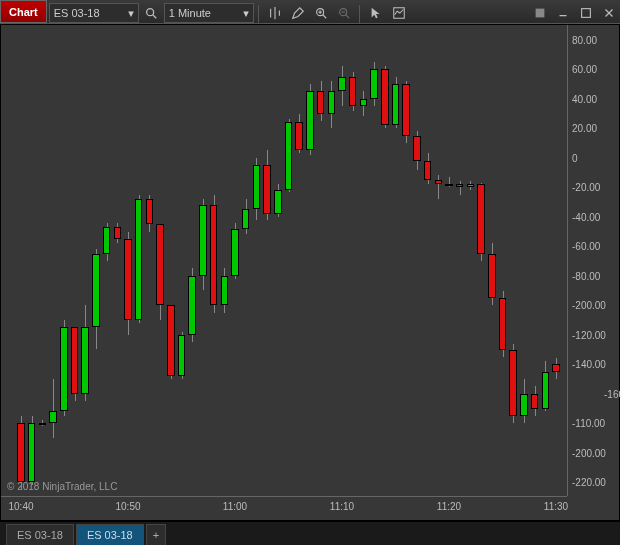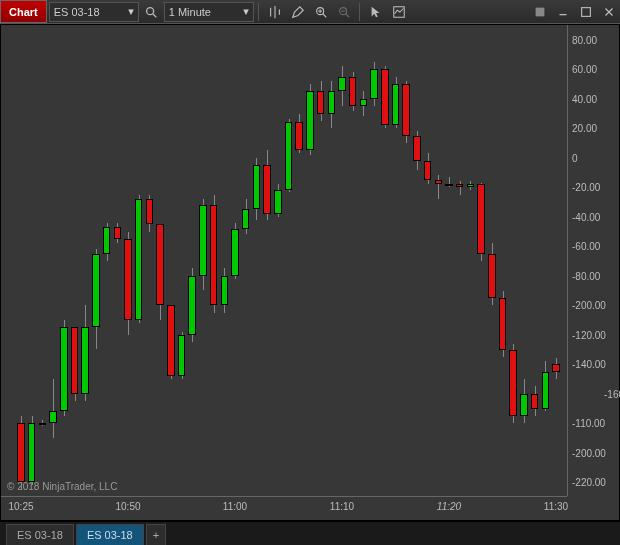--- a/index.html
+++ b/index.html
@@ -1,20 +1,20 @@
 <!DOCTYPE html>
 <html><head>
 <meta charset="utf-8">
 <style>
   * { box-sizing: border-box; margin: 0; padding: 0; }
   body { background: #cccccc; font-family: Arial, sans-serif; font-size: 11px; width: 620px; height: 545px; overflow: hidden; }
   
   .window { width: 620px; height: 545px; display: flex; flex-direction: column; background: #1e1e1e; }
   
-  .toolbar { height: 24px; background: linear-gradient(#3a3a3a, #2a2a2a); display: flex; align-items: center; border-bottom: 1px solid #555; }
+  .toolbar { height: 24px; background: linear-gradient(#3a3a3a, #2a2a2a); display: flex; align-items: flex-end; border-bottom: 1px solid #555; }
   .toolbar-chart-label { background: linear-gradient(#c00000, #900000); color: #fff; font-weight: bold; padding: 3px 8px; height: 100%; display: flex; align-items: center; border: 1px solid #666; }
   .tb-dropdown { background: #2d2d2d; color: #ccc; border: 1px solid #555; margin-left: 2px; height: 20px; display: flex; align-items: center; padding: 0 4px; cursor: pointer; }
   .tb-dropdown .caret { margin-left: 8px; }
   .tb-dropdown.instrument { width: 90px; justify-content: space-between; }
   .tb-dropdown.interval { width: 90px; justify-content: space-between; }
   .tb-icon { width: 22px; height: 20px; display: flex; align-items: center; justify-content: center; color: #bbb; cursor: pointer; margin-left: 1px; }
   .tb-icon svg { width: 14px; height: 14px; }
   .tb-sep { width: 1px; height: 18px; background: #555; margin: 0 4px; }
   .tb-spacer { flex: 1; }
   
@@ -239,25 +239,25 @@
         <div class="y-tick" style="top: 250.75px;">-80.00</div>
         <div class="y-tick" style="top: 280.25px;">-200.00</div>
         <div class="y-tick" style="top: 309.75px;">-120.00</div>
         <div class="y-tick" style="top: 339.25px;">-140.00</div>
         <div class="y-tick" style="top: 368.75px; margin-left: 32px;">-160.00</div>
         <div class="y-tick" style="top: 398.25px;">-110.00</div>
         <div class="y-tick" style="top: 427.75px;">-200.00</div>
         <div class="y-tick" style="top: 457.25px;">-220.00</div>
       </div>
     <div class="x-axis" id="xaxis">
-        <div class="x-tick" style="left: 20px;">10:25</div>
+        <div class="x-tick" style="left: 20px;">10:40</div>
         <div class="x-tick" style="left: 127px;">10:50</div>
         <div class="x-tick" style="left: 234px;">11:00</div>
         <div class="x-tick" style="left: 341px;">11:10</div>
-        <div class="x-tick" style="left: 448px; font-style: italic;">11:20</div>
+        <div class="x-tick" style="left: 448px;">11:20</div>
         <div class="x-tick" style="left: 555px;">11:30</div>
       </div>
   </div>
 
   <div class="bottom-tabs">
     <div class="btab">ES 03-18</div>
     <div class="btab active">ES 03-18</div>
     <div class="btab plus">+</div>
   </div>
 </div>

